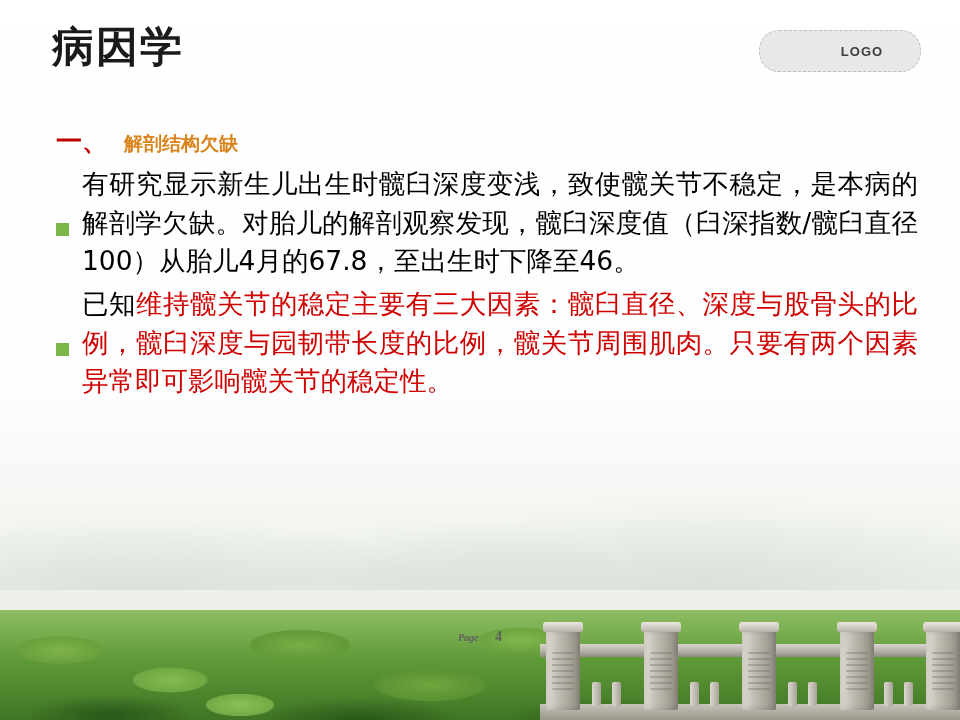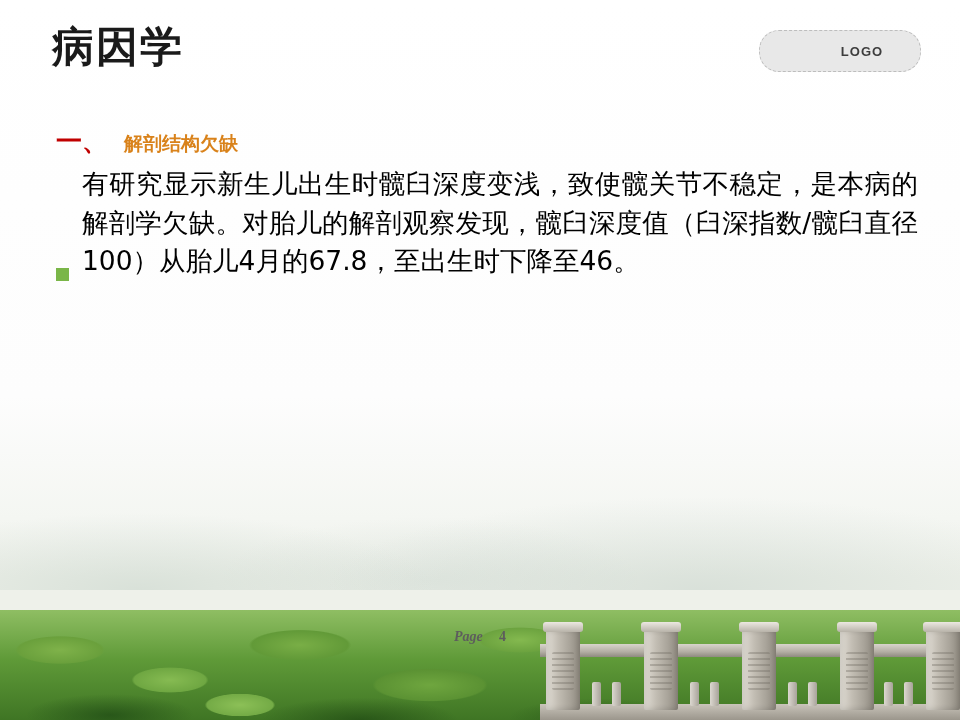--- a/index.html
+++ b/index.html
@@ -194,21 +194,21 @@
   .section-label {
     font-size: 19px;
     font-weight: bold;
     color: #d9821a;
     margin-left: 16px;
     font-family: "DejaVu Sans", "Liberation Sans", sans-serif;
   }
 
   .bullet-row {
     display: flex;
-    align-items: flex-end;
+    align-items: center;
     margin-top: 4px;
   }
   .bullet-marker {
     flex: 0 0 auto;
     width: 13px;
     height: 13px;
     background: #7ab648;
     margin-top: 13px;
     margin-right: 13px;
   }
@@ -227,21 +227,21 @@
   
   .footer {
     position: absolute;
     left: 0;
     bottom: 75px;
     width: 960px;
     text-align: center;
     color: #5d5d5d;
   }
   .page-word {
-    font-size: 14px;
+    font-size: 10px;
     font-style: italic;
     font-weight: bold;
     font-family: "Liberation Serif", serif;
   }
   .page-number {
     font-size: 14px;
     font-weight: bold;
     margin-left: 12px;
     font-family: "Liberation Serif", serif;
   }
@@ -288,20 +288,24 @@
       <span class="section-num">一、</span>
       <span class="section-label">解剖结构欠缺</span>
     </div>
 
     <div class="bullet-row">
       <div class="bullet-marker"></div>
       <div class="bullet-text">有研究显示新生儿出生时髋臼深度变浅，致使髋关节不稳定，是本病的解剖学欠缺。对胎儿的解剖观察发现，髋臼深度值（臼深指数/髋臼直径100）从胎儿4月的67.8，至出生时下降至46。</div>
     </div>
 
 
+    <div class="bullet-row">
+      <div class="bullet-marker"></div>
+      <div class="bullet-text"><span>已知</span><span class="red-part">维持髋关节的稳定主要有三大因素：髋臼直径、深度与股骨头的比例，髋臼深度与园韧带长度的比例，髋关节周围肌肉。只要有两个因素异常即可影响髋关节的稳定性。</span></div>
+    </div>
 
   </div>
 
   <div class="footer">
     <span class="page-word">Page</span>
     <span class="page-number">4</span>
   </div>
 
 </div>
 

